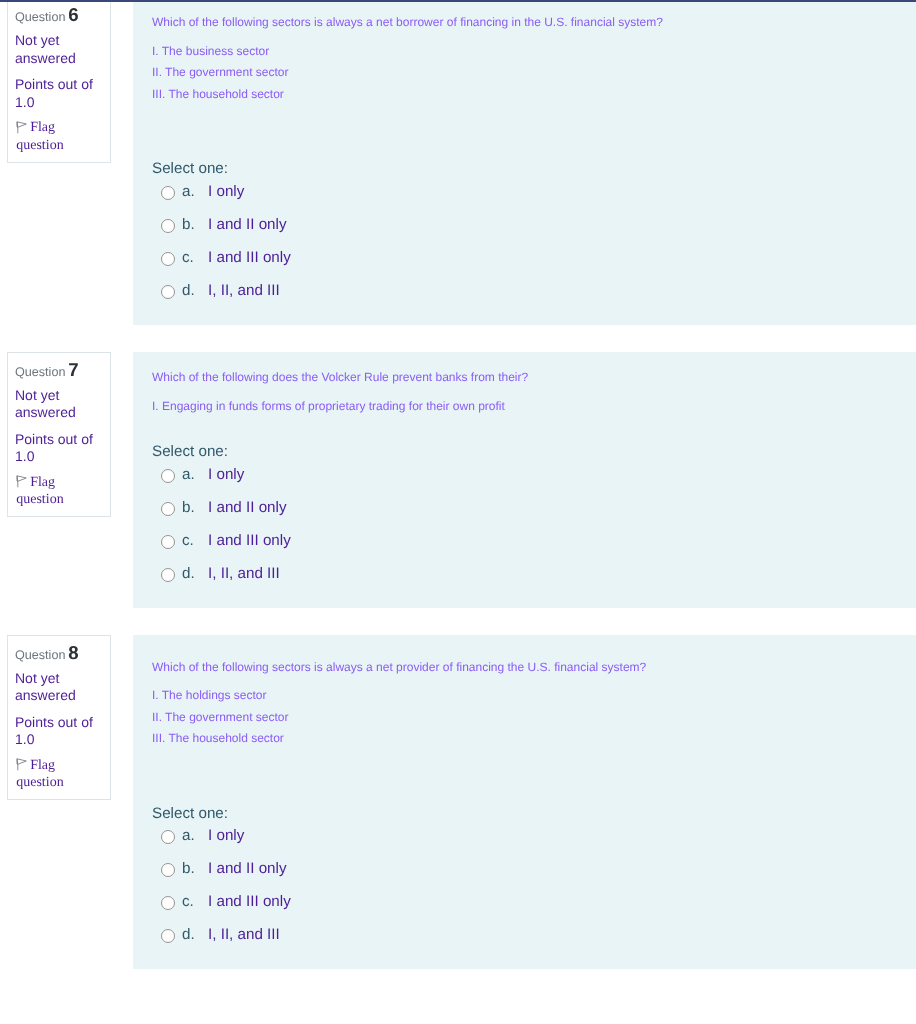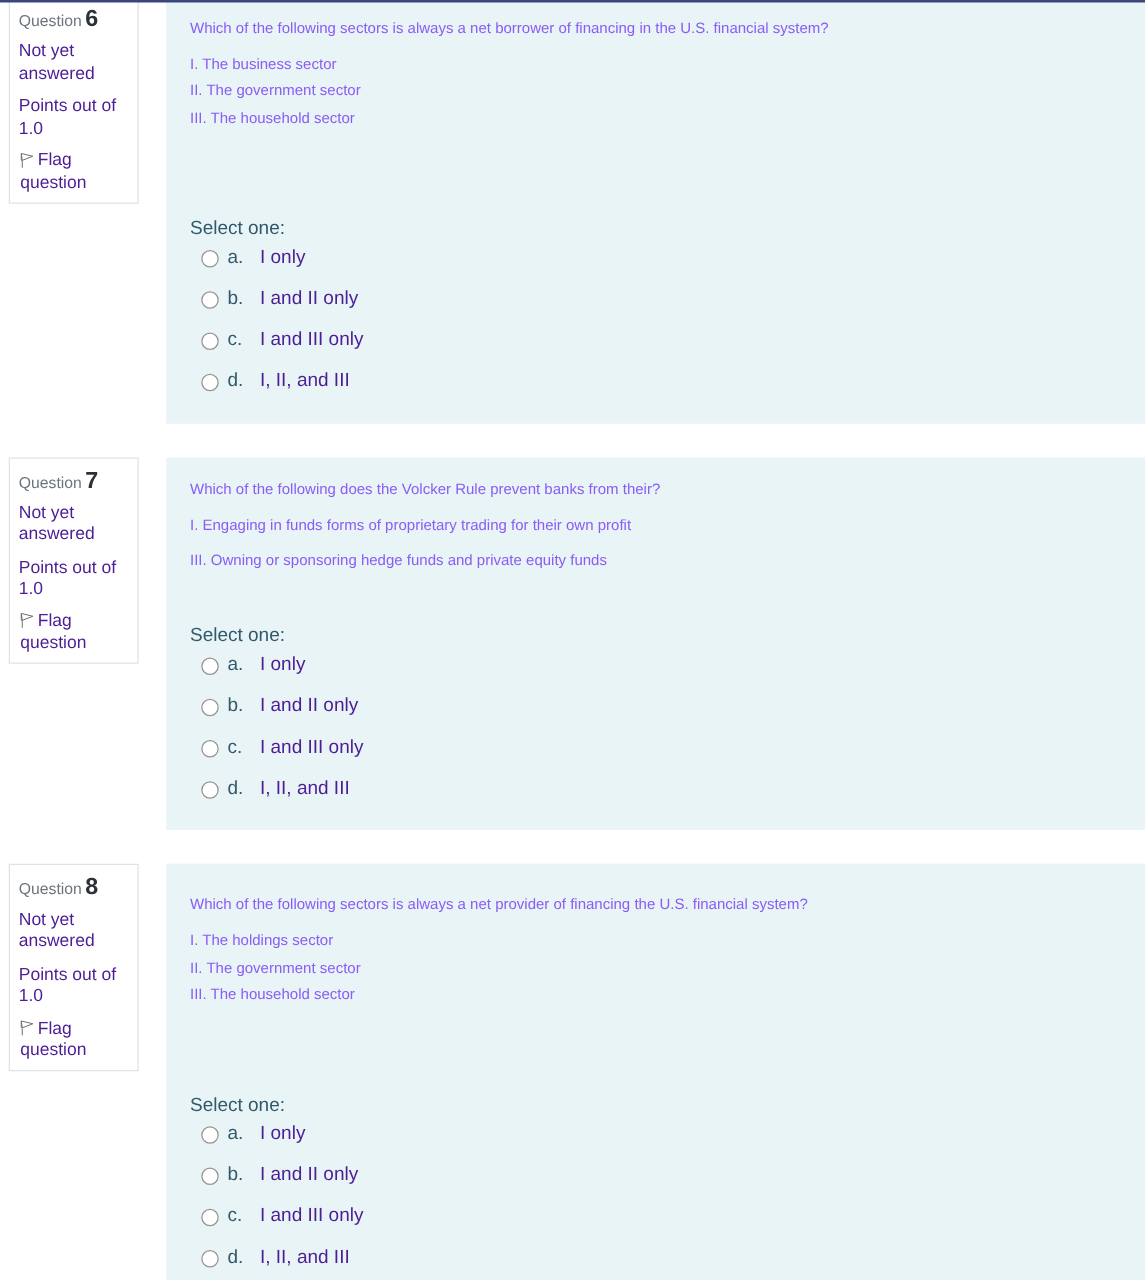--- a/index.html
+++ b/index.html
@@ -54,21 +54,21 @@
     color: #2b3137;
     margin-left: 2.8px;
     letter-spacing: -0.4px;
   }
   .state, .grade, .flagbox {
     font-size: 14px;
     color: #4c1d95;
     line-height: 17.4px;
     margin-top: 9.3px;
   }
-  .flagbox { margin-top: 8px; padding-left: 1.2px; white-space: normal; }
+  .flagbox { margin-top: 8px; padding-left: 1.2px; white-space: normal; font-family: Liberation Serif, serif; }
   .flagicon {
     display: inline-block;
     width: 11px;
     height: 13px;
     vertical-align: -2.6px;
     margin-right: 3px;
   }
   .flagicon svg { display: block; }
 
   
@@ -79,21 +79,21 @@
     padding: 11px 16px 11.8px 19px;
     min-width: 0;
   }
   .qtext {
     padding-top: 4.1px;
     font-size: 12px;
     color: #8b5cf6;
     line-height: 21.5px;
   }
   .qtext p { margin: 0 0 7.3px 0; }
-  .ablock { margin-top: 38px; }
+  .ablock { margin-top: 24px; }
   .prompt {
     font-size: 15.2px;
     color: #31596b;
     line-height: 21.5px;
   }
   .answers { margin-top: 1.2px; }
   .answer {
     display: flex;
     align-items: flex-start;
     height: 33px;
@@ -180,21 +180,20 @@
               <g fill="none" stroke="#6a7076" stroke-width="1.6">
                 <path d="M2 1.5 L2 12 L3.6 13.6 L3.6 24.5"></path>
                 <path d="M2.2 1.6 L20.5 6 L3.5 12.6 Z"></path>
               </g>
             </svg></span><span>Flag question</span></div>
     </div>
     <div class="content">
       <div class="qtext">
         <p class="stem">Which of the following does the Volcker Rule prevent banks from their?</p>
           <p class="stmt">I. Engaging in funds forms of proprietary trading for their own profit</p>
-          <p class="stmt">III. Owning or sponsoring hedge funds and private equity funds</p>
       </div>
       <div class="ablock">
         <div class="prompt">Select one:</div>
         <div class="answers">
             <div class="answer">
               <span class="radio"></span>
               <span class="akey">a.</span>
               <span class="atext">I only</span>
             </div>
             <div class="answer">

